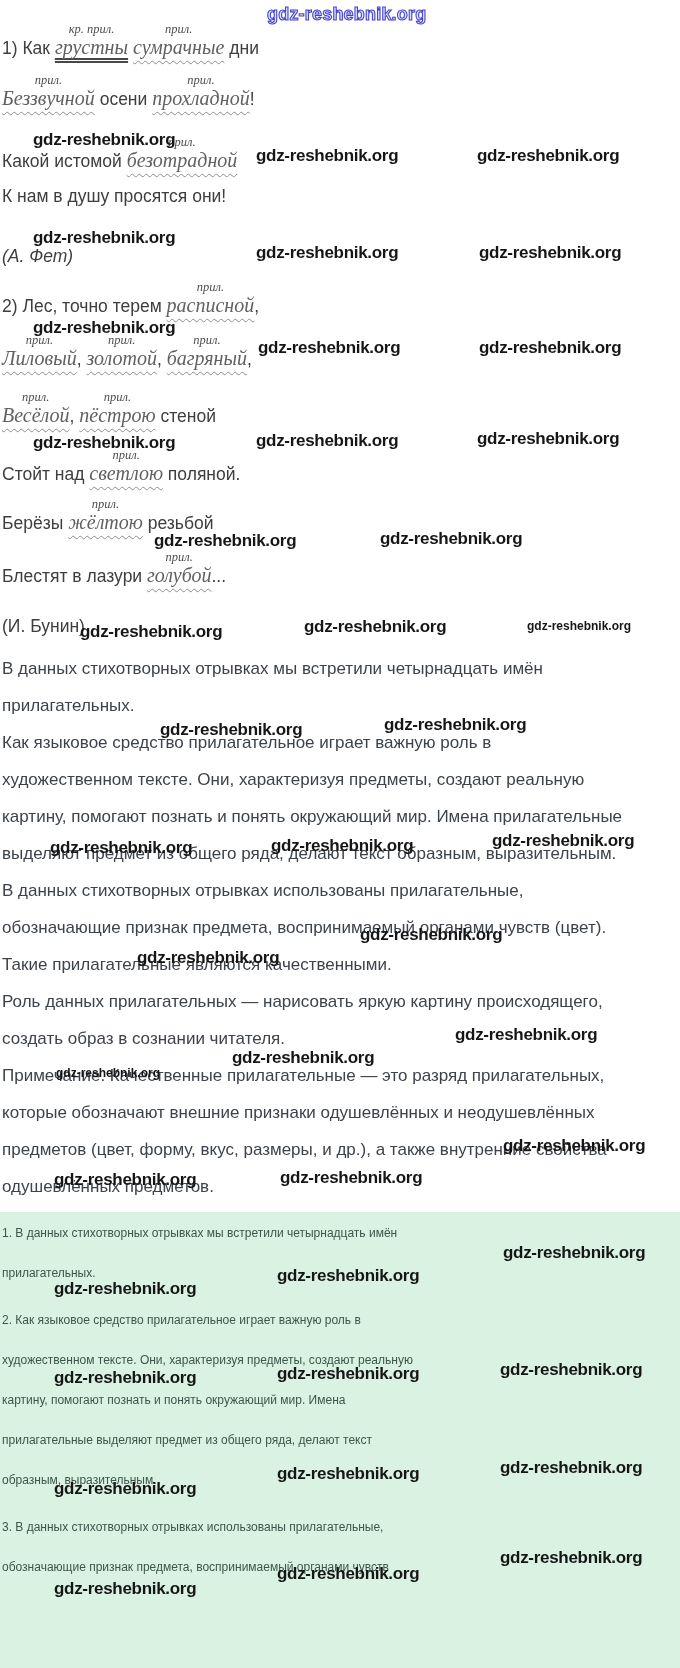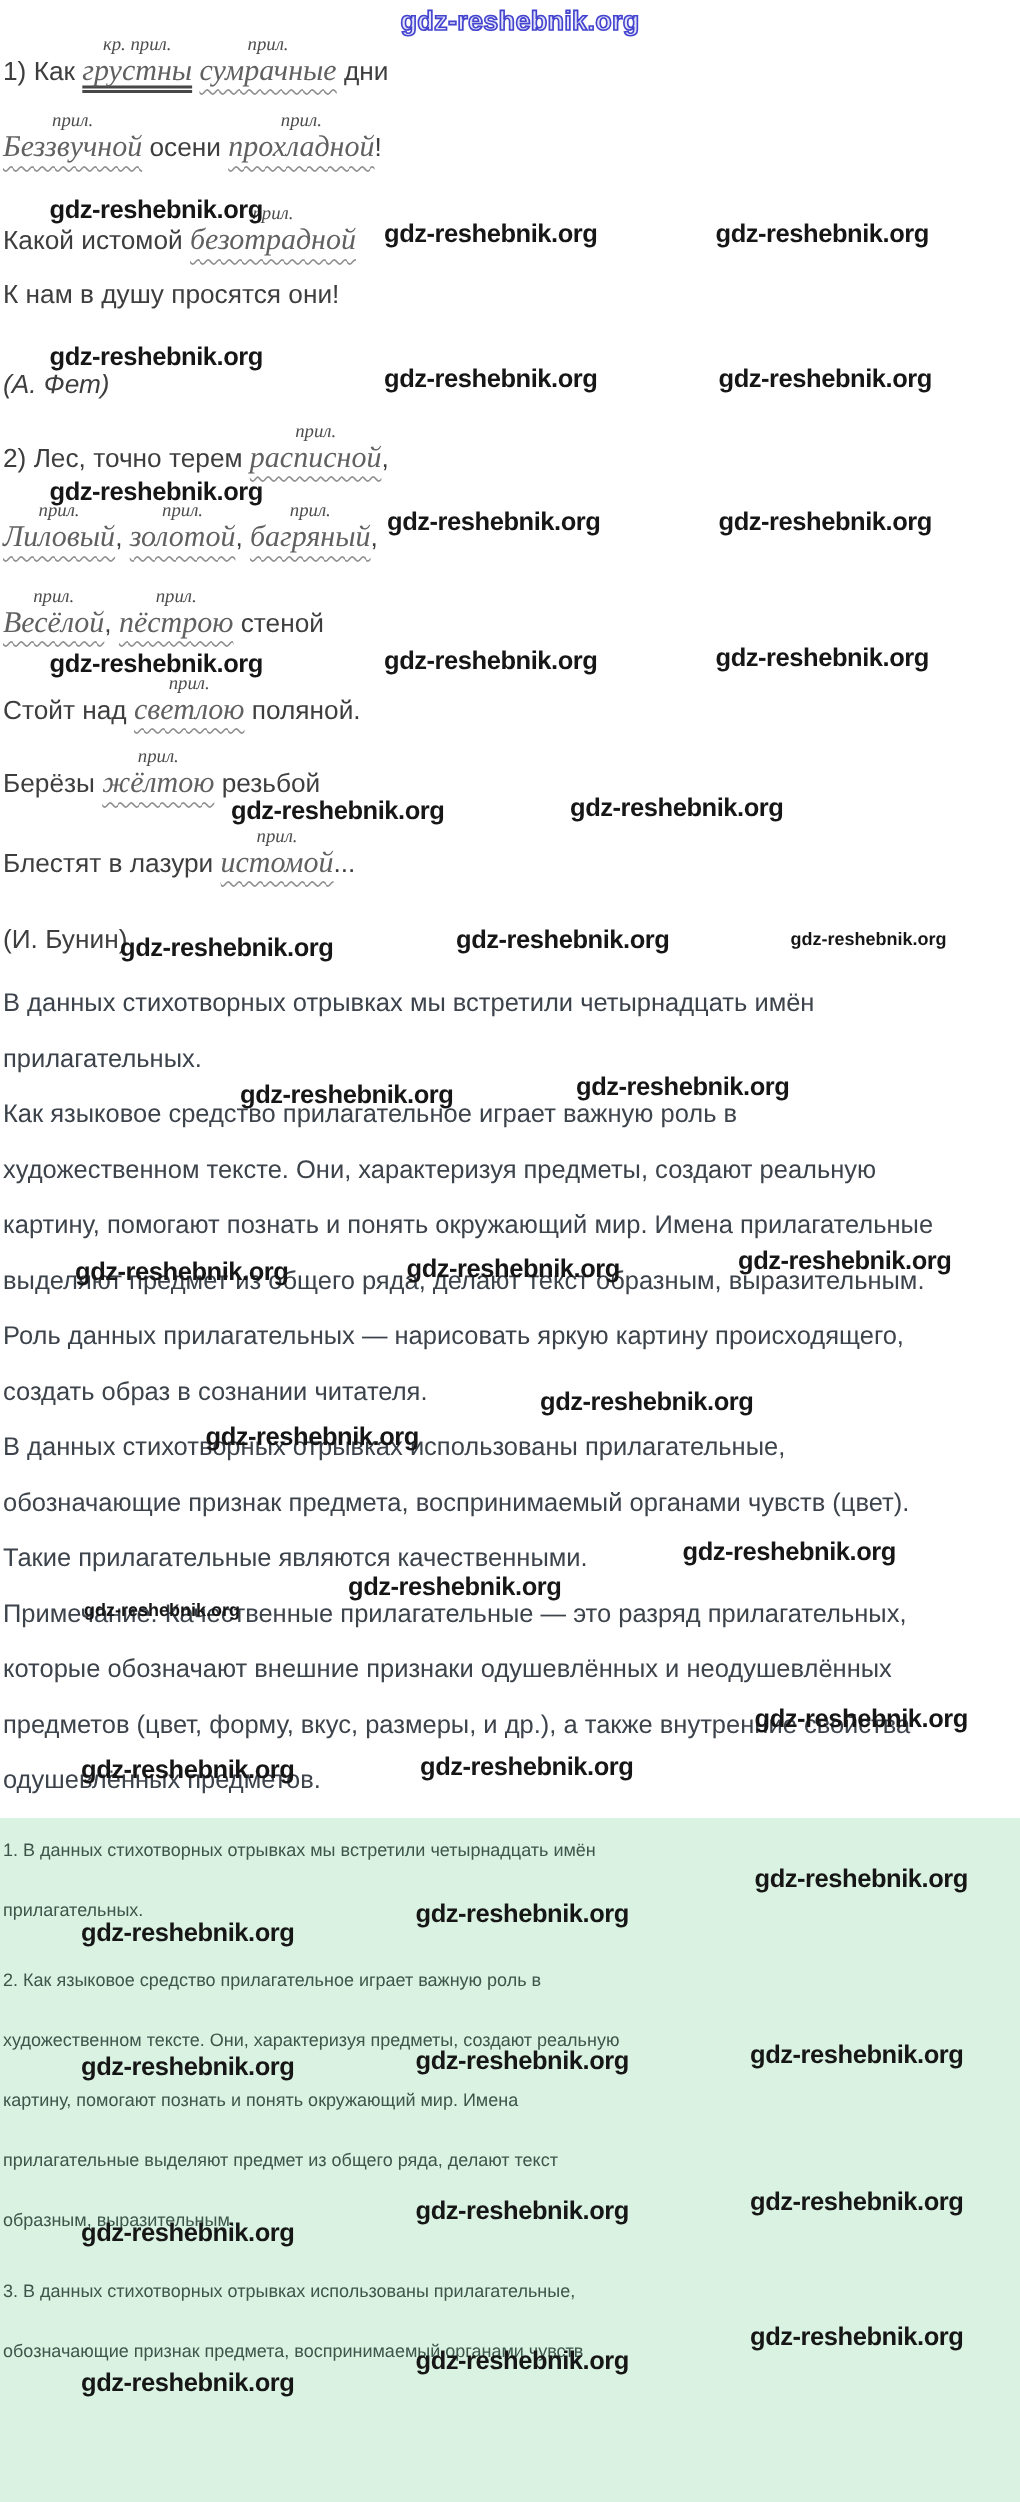--- a/index.html
+++ b/index.html
@@ -79,36 +79,36 @@
       <div class="poem-line" style="top: 35px;"><span class="plain">1) Как </span><span class="annot"><span class="alabel">кр. прил.</span><span class="aword pred">грустны</span></span><span class="plain"> </span><span class="annot"><span class="alabel">прил.</span><span class="aword adj">сумрачные</span></span><span class="plain"> дни</span></div>
       <div class="poem-line" style="top: 86px;"><span class="annot"><span class="alabel">прил.</span><span class="aword adj">Беззвучной</span></span><span class="plain"> осени </span><span class="annot"><span class="alabel">прил.</span><span class="aword adj">прохладной</span></span><span class="plain">!</span></div>
       <div class="poem-line" style="top: 148px;"><span class="plain">Какой истомой </span><span class="annot"><span class="alabel">прил.</span><span class="aword adj">безотрадной</span></span></div>
       <div class="poem-line" style="top: 186px;"><span class="plain">К нам в душу просятся они!</span></div>
       <div class="poem-line" style="top: 246px; font-style: italic;"><span class="plain">(А. Фет)</span></div>
       <div class="poem-line" style="top: 293px;"><span class="plain">2) Лес, точно терем </span><span class="annot"><span class="alabel">прил.</span><span class="aword adj">расписной</span></span><span class="plain">,</span></div>
       <div class="poem-line" style="top: 346px;"><span class="annot"><span class="alabel">прил.</span><span class="aword adj">Лиловый</span></span><span class="plain">, </span><span class="annot"><span class="alabel">прил.</span><span class="aword adj">золотой</span></span><span class="plain">, </span><span class="annot"><span class="alabel">прил.</span><span class="aword adj">багряный</span></span><span class="plain">,</span></div>
       <div class="poem-line" style="top: 403px;"><span class="annot"><span class="alabel">прил.</span><span class="aword adj">Весёлой</span></span><span class="plain">, </span><span class="annot"><span class="alabel">прил.</span><span class="aword adj">пёстрою</span></span><span class="plain"> стеной</span></div>
       <div class="poem-line" style="top: 461px;"><span class="plain">Стойт над </span><span class="annot"><span class="alabel">прил.</span><span class="aword adj">светлою</span></span><span class="plain"> поляной.</span></div>
       <div class="poem-line" style="top: 510px;"><span class="plain">Берёзы </span><span class="annot"><span class="alabel">прил.</span><span class="aword adj">жёлтою</span></span><span class="plain"> резьбой</span></div>
-      <div class="poem-line" style="top: 563px;"><span class="plain">Блестят в лазури </span><span class="annot"><span class="alabel">прил.</span><span class="aword adj">истомой</span></span><span class="plain">...</span></div>
+      <div class="poem-line" style="top: 563px;"><span class="plain">Блестят в лазури </span><span class="annot"><span class="alabel">прил.</span><span class="aword adj">голубой</span></span><span class="plain">...</span></div>
       <div class="poem-line" style="top: 616px;"><span class="plain">(И. Бунин)</span></div>
     </div>
 
   <div class="prose">
     <p>В данных стихотворных отрывках мы встретили четырнадцать имён
 прилагательных.</p>
     <p>Как языковое средство прилагательное играет важную роль в
 художественном тексте. Они, характеризуя предметы, создают реальную
 картину, помогают познать и понять окружающий мир. Имена прилагательные
 выделяют предмет из общего ряда, делают текст образным, выразительным.</p>
-    <p>Роль данных прилагательных — нарисовать яркую картину происходящего,
-создать образ в сознании читателя.</p>
     <p>В данных стихотворных отрывках использованы прилагательные,
 обозначающие признак предмета, воспринимаемый органами чувств (цвет).
 Такие прилагательные являются качественными.</p>
+    <p>Роль данных прилагательных — нарисовать яркую картину происходящего,
+создать образ в сознании читателя.</p>
     <p>Примечание. Качественные прилагательные — это разряд прилагательных,
 которые обозначают внешние признаки одушевлённых и неодушевлённых
 предметов (цвет, форму, вкус, размеры, и др.), а также внутренние свойства
 одушевлённых предметов.</p>
   </div>
 
   <div class="answer">
     <p>1. В данных стихотворных отрывках мы встретили четырнадцать имён
 прилагательных.</p>
     <p>2. Как языковое средство прилагательное играет важную роль в

